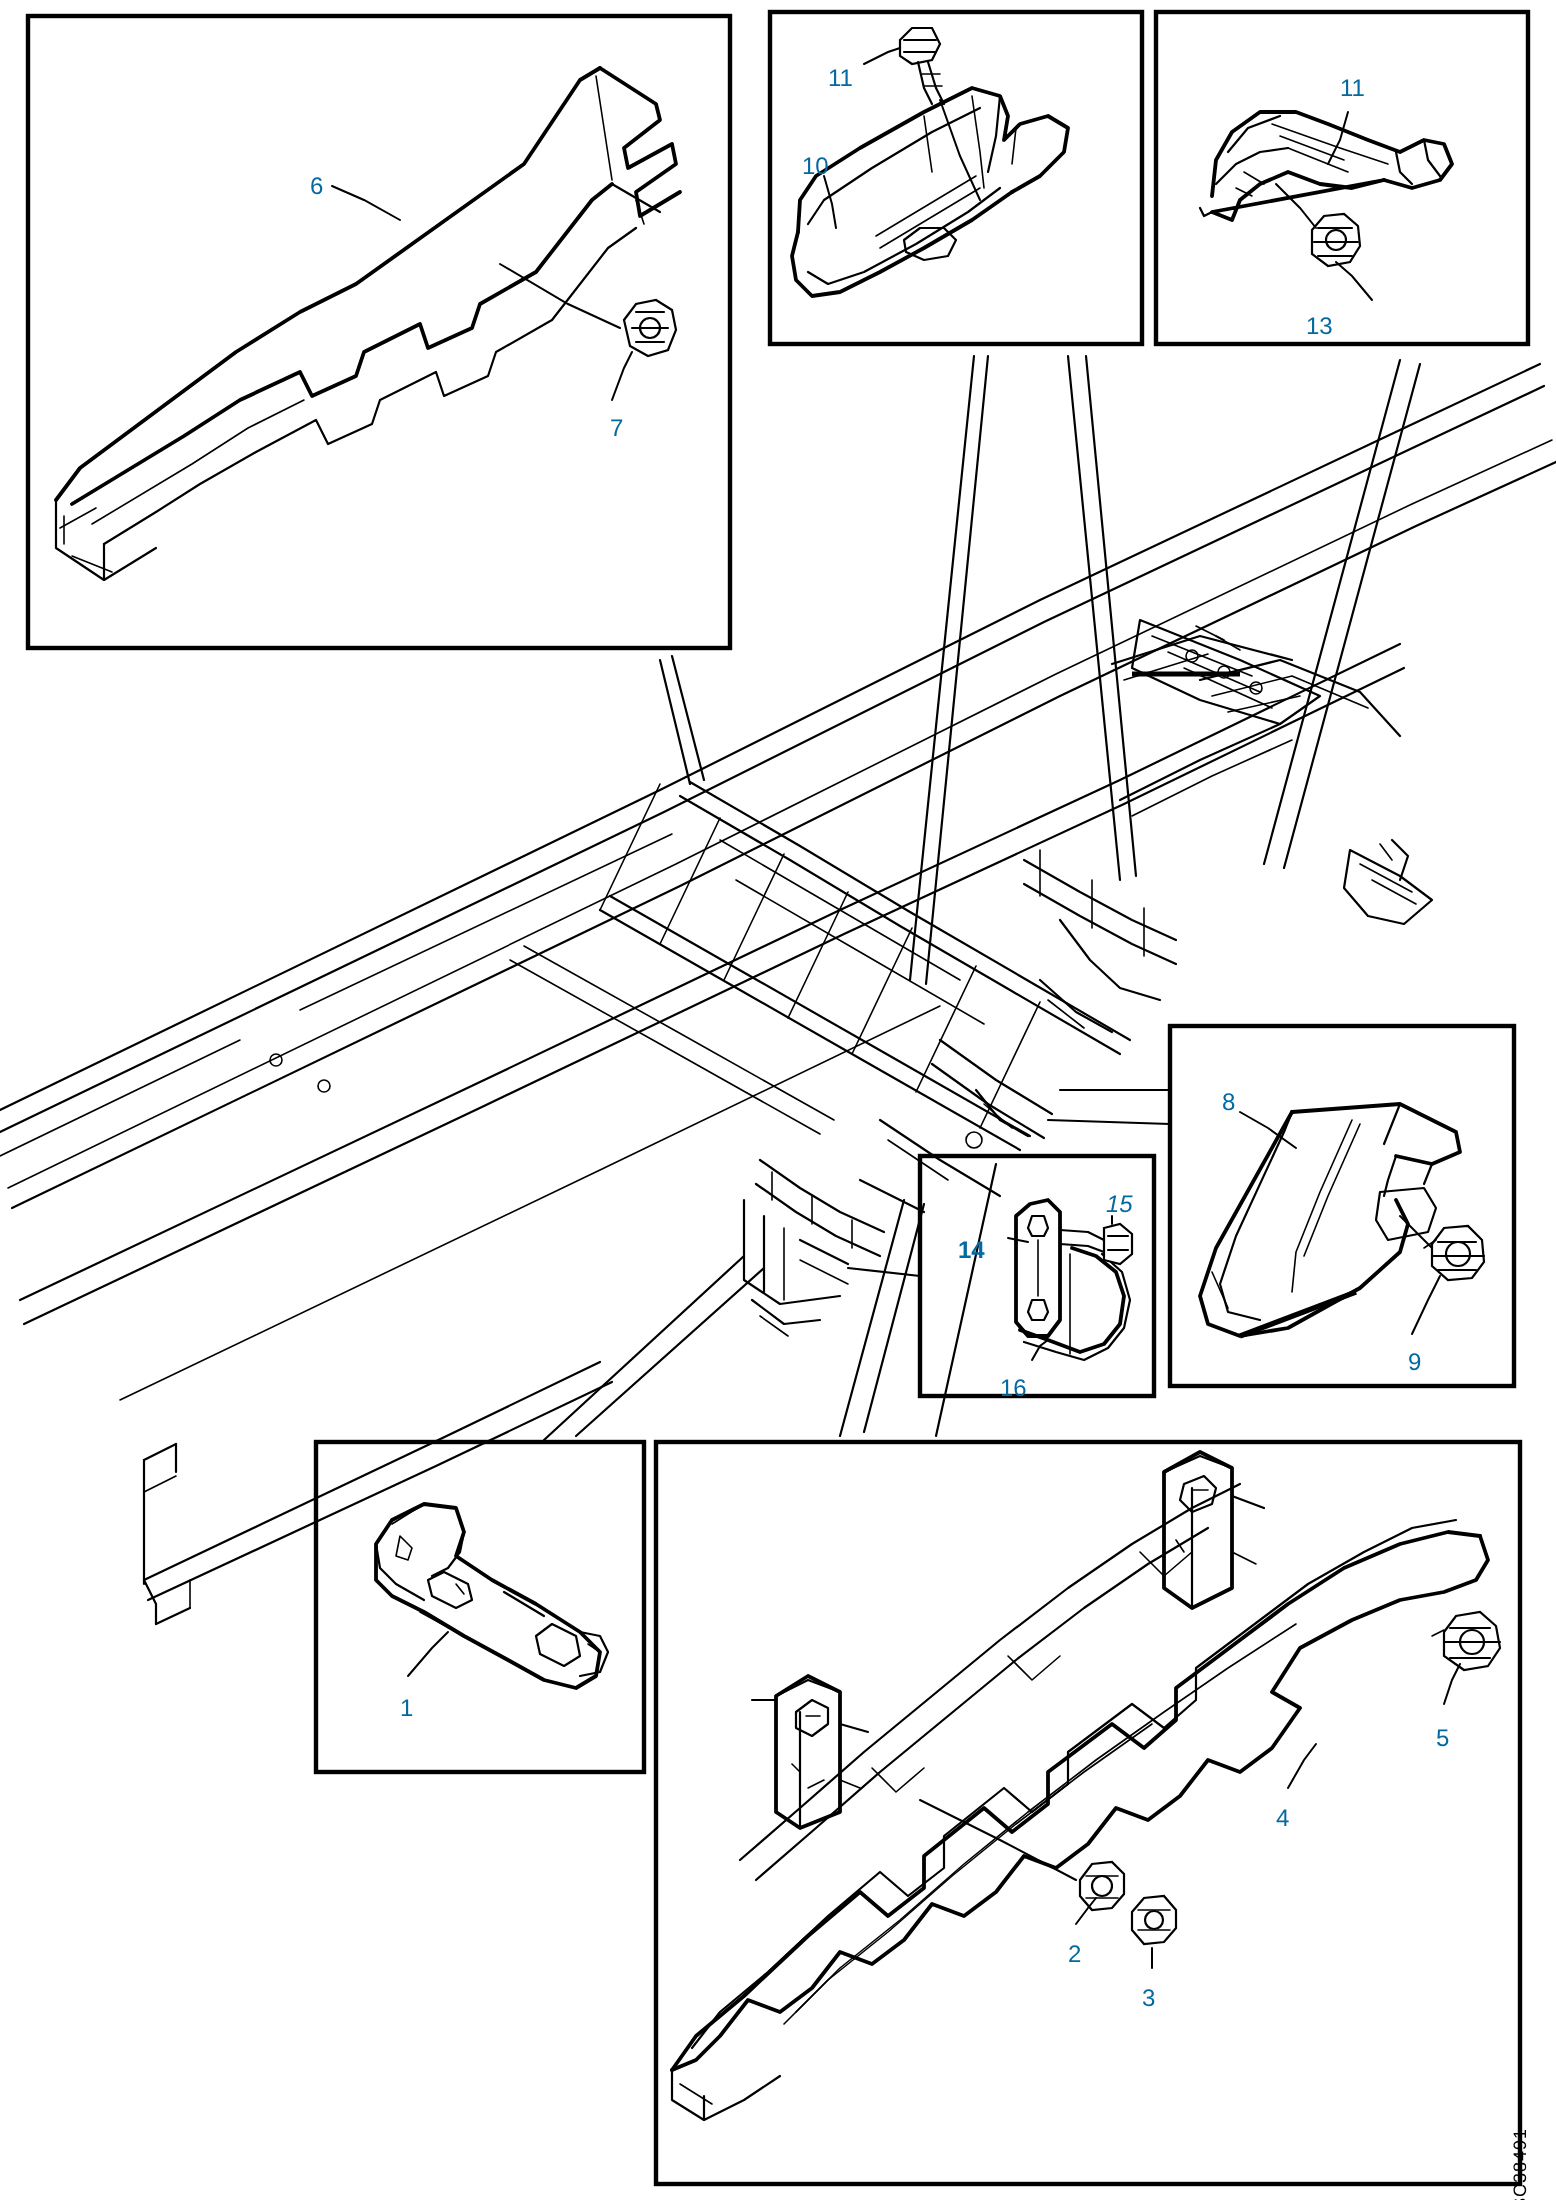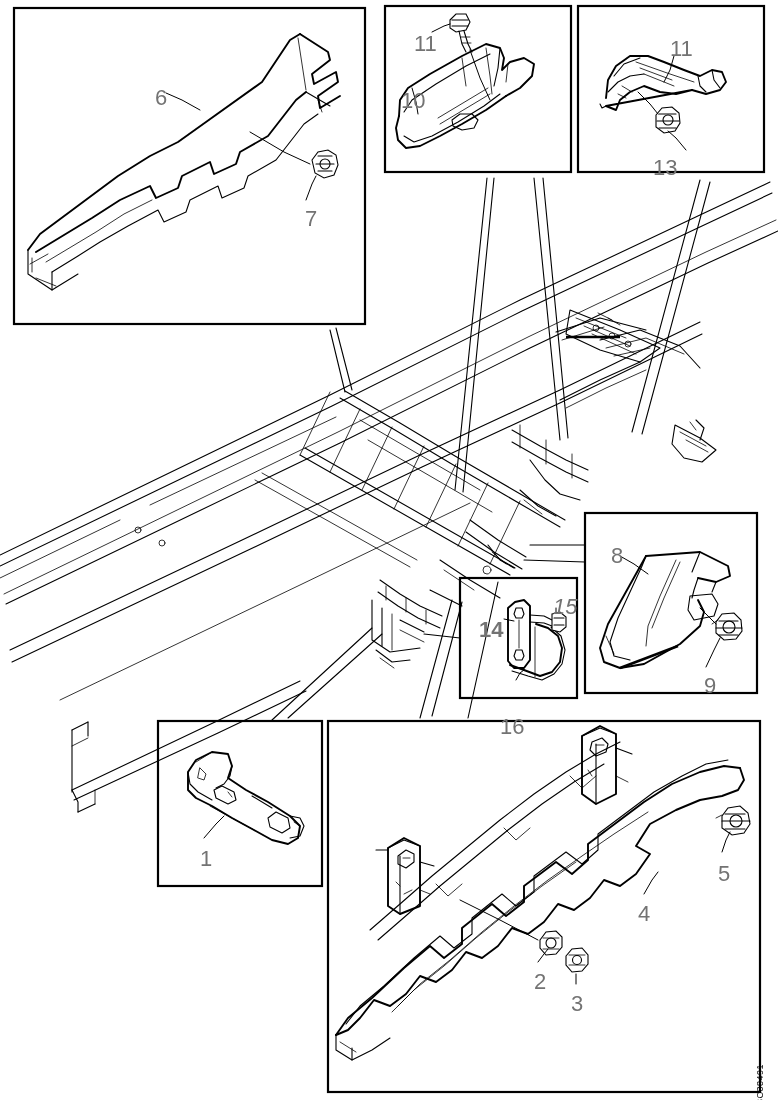--- a/index.html
+++ b/index.html
@@ -21,23 +21,23 @@
   #sheet svg.layer {
     position: absolute;
     left: 0;
     top: 0;
     width: 778px;
     height: 1100px;
   }
   .callout {
     position: absolute;
     font-family: "Liberation Sans", sans-serif;
-    font-size: 22px;
+    font-size: 12px;
     font-weight: 400;
-    color: #737373;
+    color: #0369a1;
     line-height: 1;
     white-space: nowrap;
     user-select: none;
   }
   .drawing-id {
     position: absolute;
     font-family: "Liberation Sans", sans-serif;
     font-size: 9px;
     letter-spacing: 0.5px;
     color: #000000;
@@ -429,23 +429,23 @@
 
   <div class="callout" style="left:200px;  top:848px;">1</div>
   <div class="callout" style="left:534px;  top:971px;">2</div>
   <div class="callout" style="left:571px;  top:993px;">3</div>
   <div class="callout" style="left:638px;  top:903px;">4</div>
   <div class="callout" style="left:718px;  top:863px;">5</div>
   <div class="callout" style="left:155px;  top:87px;">6</div>
   <div class="callout" style="left:305px;  top:208px;">7</div>
   <div class="callout" style="left:611px;  top:545px;">8</div>
   <div class="callout" style="left:704px;  top:675px;">9</div>
-  <div class="callout" style="left:401px;  top:77px;margin-top:13px;">10</div>
+  <div class="callout" style="left:401px;  top:77px;">10</div>
   <div class="callout" style="left:414px;  top:33px;">11</div>
   <div class="callout" style="left:670px;  top:38px;">11</div>
   <div class="callout" style="left:653px;  top:157px;">13</div>
   <div class="callout" style="left:479px;  top:619px;font-weight:bold;">14</div>
   <div class="callout" style="left:553px;  top:596px;font-style:italic;">15</div>
-  <div class="callout" style="left:500px;  top:716px;text-align:right;">16</div>
+  <div class="callout" style="left:500px;  top:688px;text-align:right;">16</div>
 
   <div class="drawing-id" style="left:765px; top:1095px;">SC38491</div>
 
 </div>
 
 </body></html>

